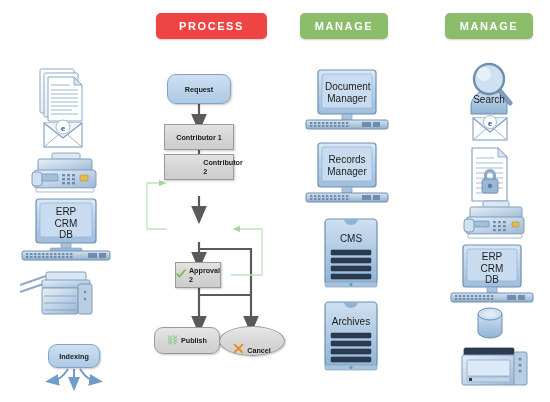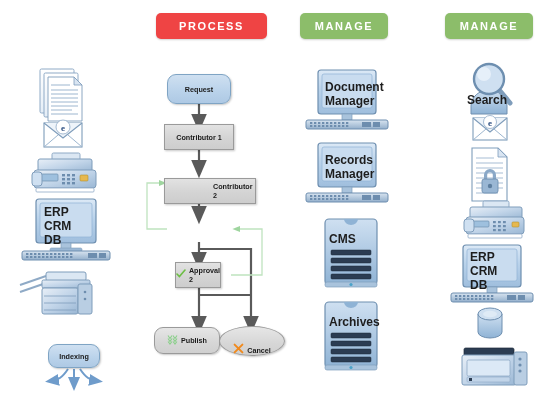--- a/index.html
+++ b/index.html
@@ -13,21 +13,21 @@
   
   .col-header{
     position:absolute;height:26px;border-radius:5px;
     display:flex;align-items:center;justify-content:center;
     color:#ffffff;font-weight:bold;font-size:11px;letter-spacing:1.6px;
     box-shadow:0 1px 2px rgba(0,0,0,.18);
   }
 
   
   .node{position:absolute;}
-  .lbl{font-size:12px;font-weight:bold;text-align:left;line-height:1.15;color:#1d1d1d;}
+  .lbl{font-size:10px;font-weight:normal;text-align:center;line-height:1.15;color:#1d1d1d;}
 
   
   .fc-box{
     position:absolute;box-sizing:border-box;
     display:flex;align-items:center;justify-content:center;
     font-size:7.2px;font-weight:bold;color:#1b1b1b;
     box-shadow:1px 1px 2px rgba(0,0,0,.22);
   }
   .fc-rect{
     background:linear-gradient(180deg,#e2e2e2 0%,#d4d4d4 55%,#cdcdcd 100%);
@@ -432,21 +432,21 @@
   </div>
 
   <div class="fc-box fc-round" style="left:48px;top:344px;width:52px;height:24px;">
     <span>Indexing</span>
   </div>
 
   <div class="fc-box fc-rect" style="left:164px;top:124px;width:70px;height:26px;">
     <span>Contributor 1</span>
   </div>
 
-  <div class="fc-box fc-rect" style="left:164px;top:178px;width:92px;height:26px;padding-left:48px;">
+  <div class="fc-box fc-rect" style="left:164px;top:154px;width:70px;height:26px;padding-left:48px;">
     <span>Contributor 2</span>
   </div>
 
 
   <div class="fc-box fc-rect" style="left:164px;top:262px;width:46px;height:26px;margin-left:11px;">
     <span class="fc-icon">
       <svg width="10" height="10" viewBox="0 0 10 10">
           <path d="M1,5 L3.4,7.6 L9,1" stroke="#6DBE45" stroke-width="1.6" fill="none" stroke-linecap="round"></path>
         </svg>
     </span>

